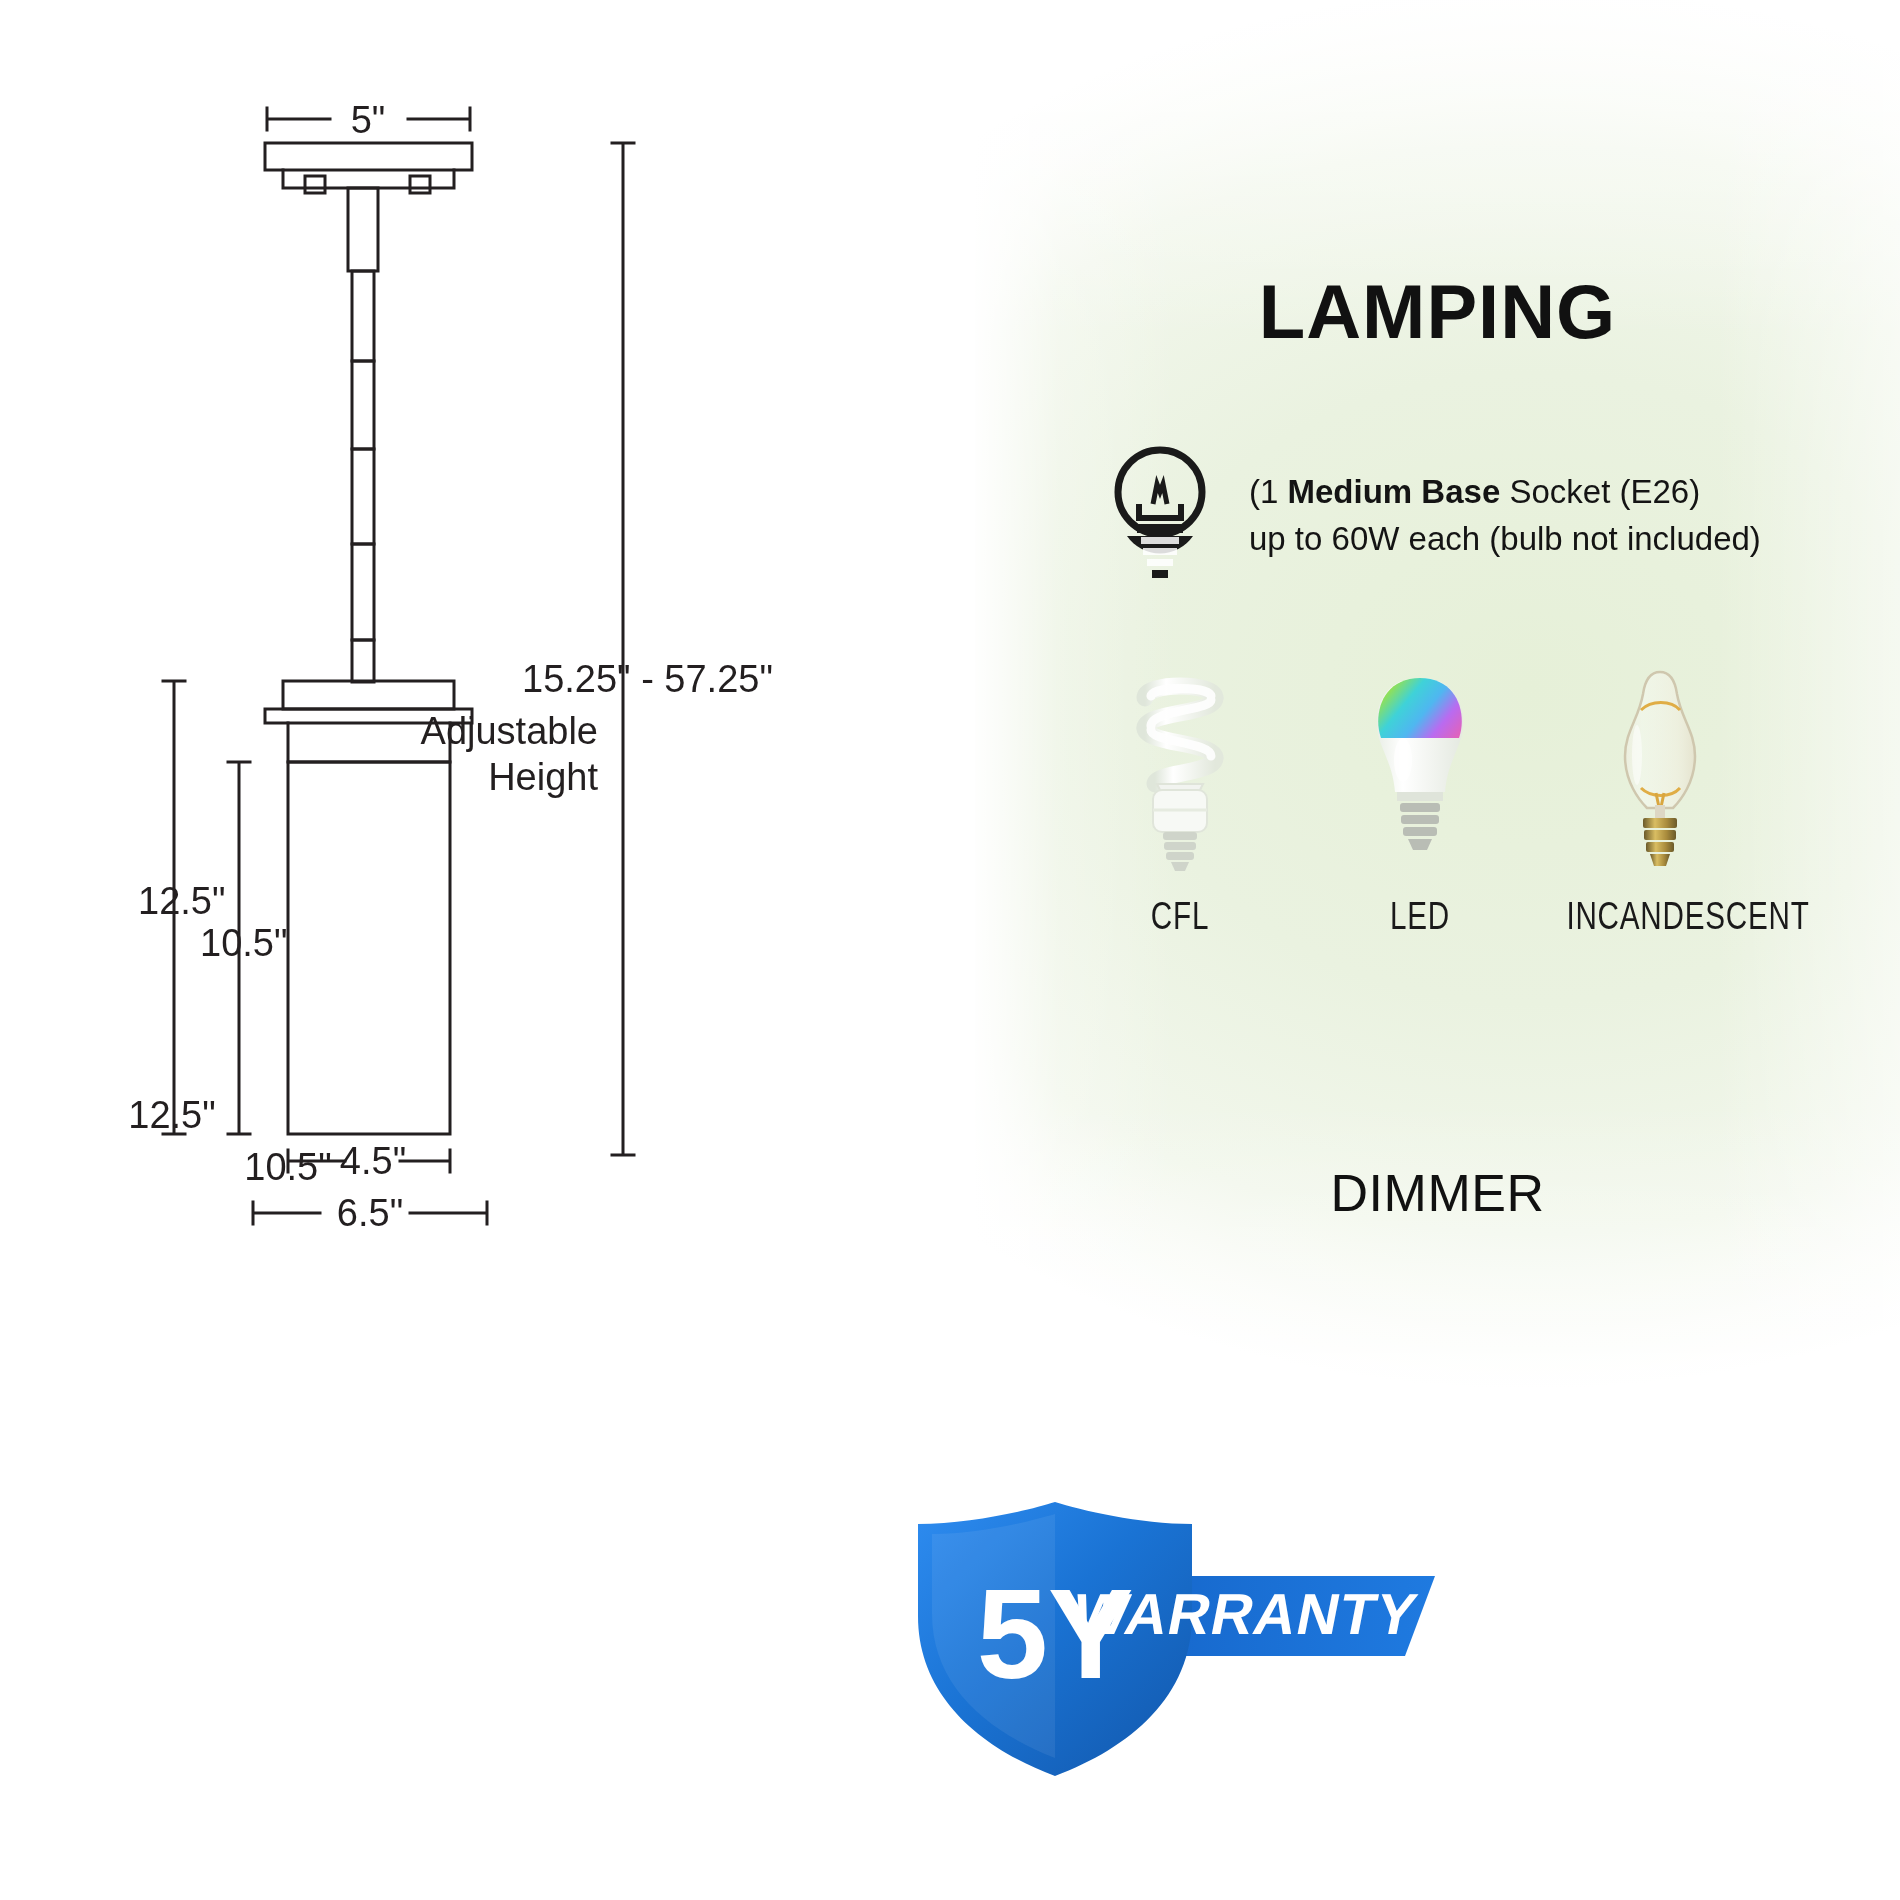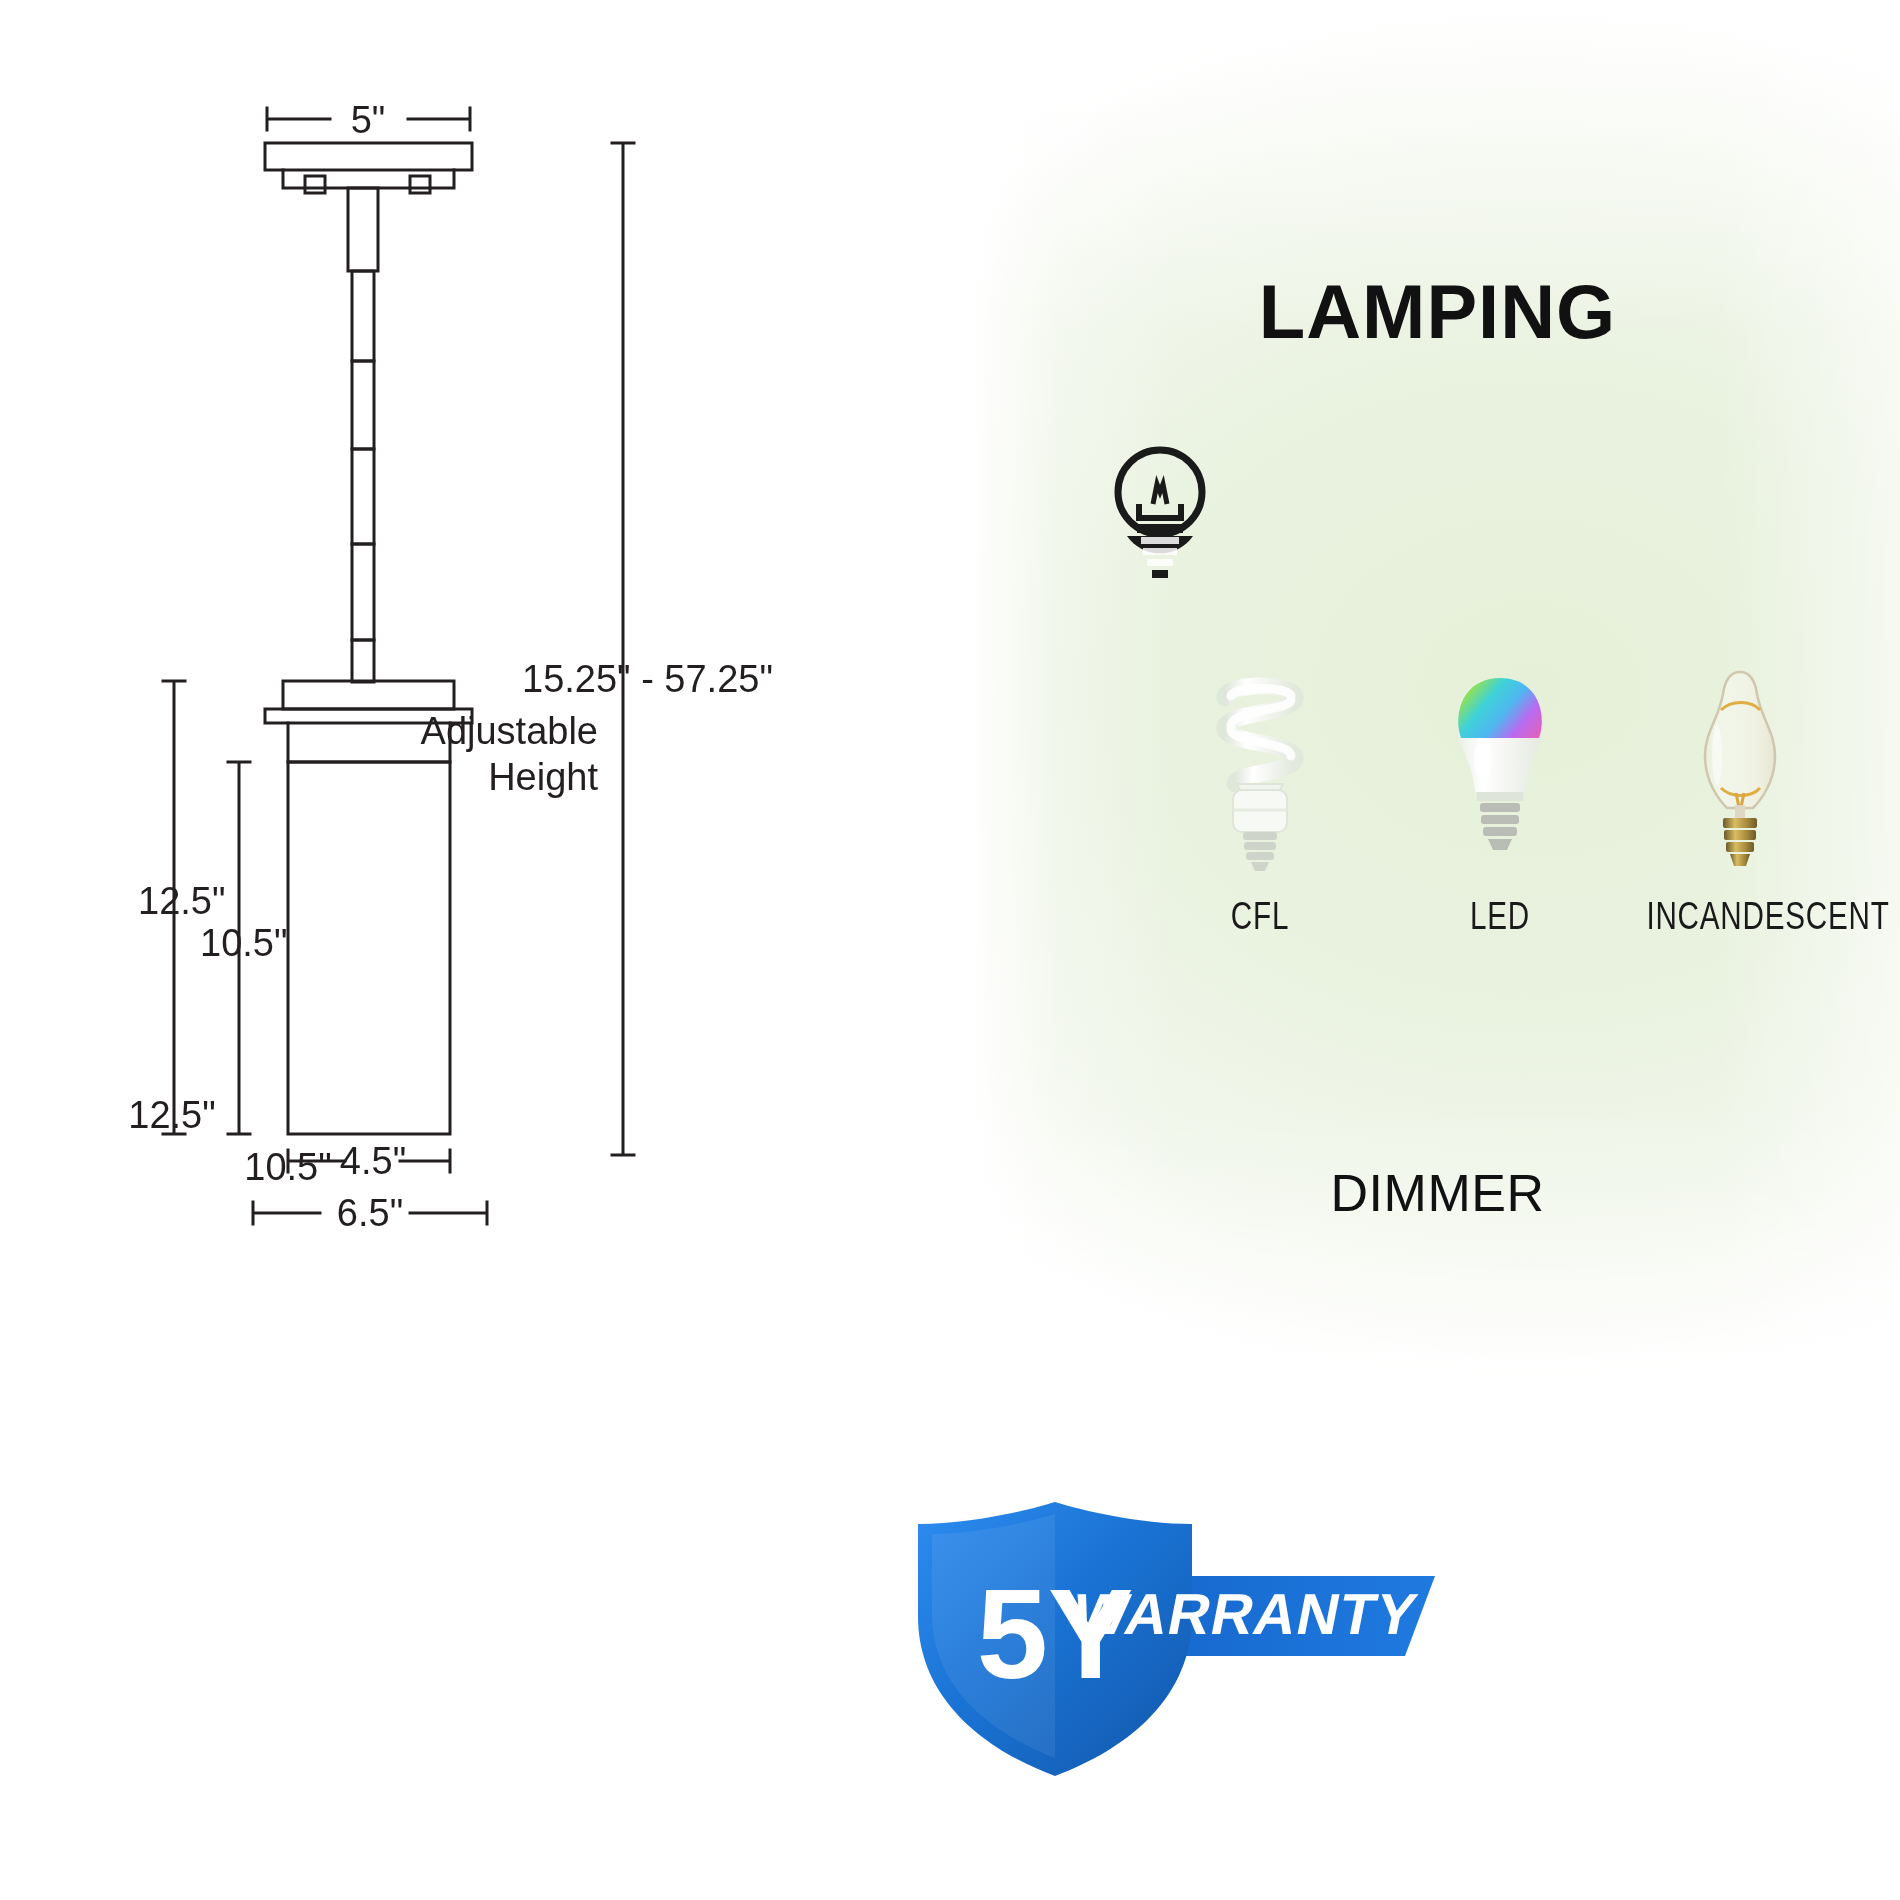--- a/index.html
+++ b/index.html
@@ -49,21 +49,21 @@
     position:absolute;left:1095px;top:440px;z-index:5;
     display:flex;align-items:center;gap:24px;
   }
   .socket-icon{width:130px;height:150px;flex:0 0 auto;}
   .socket-text{font-size:33px;line-height:47px;color:#141414;white-space:nowrap;}
   .socket-text b{font-weight:bold;}
 
   
   .bulb-row{
     position:absolute;left:1060px;top:660px;width:800px;z-index:5;
-    display:flex;justify-content:flex-end;align-items:flex-end;
+    display:flex;justify-content:flex-start;align-items:flex-end;
   }
   .bulb-cell{width:240px;text-align:center;}
   .bulb-art{height:215px;display:flex;align-items:flex-end;justify-content:center;}
   .bulb-label{
     margin-top:20px;font-size:38px;color:#1a1a1a;
     font-family:"Liberation Sans Narrow","Liberation Sans",sans-serif;
     transform:scaleX(0.78);letter-spacing:1px;
   }
 
   
@@ -149,20 +149,26 @@
         <path d="M44 64 L44 78 L86 78 L86 64" fill="none" stroke="#1a1a1a" stroke-width="6"></path>
         <path d="M58 64 L62 44 L65 52 L68 44 L72 64" fill="none" stroke="#1a1a1a" stroke-width="5"></path>
         <path d="M32 96 A 40 40 0 0 0 98 96 Z" fill="#1a1a1a"></path>
         <rect x="42" y="84" width="46" height="9" fill="#1a1a1a"></rect>
         <rect x="46" y="97" width="38" height="7" fill="#ffffff" opacity="0.85"></rect>
         <rect x="48" y="108" width="34" height="7" fill="#ffffff" opacity="0.85"></rect>
         <rect x="52" y="119" width="26" height="7" fill="#ffffff" opacity="0.85"></rect>
         <rect x="57" y="130" width="16" height="8" fill="#1a1a1a"></rect>
       </svg>
     </div>
+    <div class="socket-text">
+      <div>
+        <span>(1 </span><b>Medium Base</b><span> Socket (E26)</span>
+      </div>
+      <div>up to 60W each (bulb not included)</div>
+    </div>
   </div>
 
   <div class="bulb-row">
 
     <div class="bulb-cell">
       <div class="bulb-art">
         <svg viewBox="0 0 130 215" width="130" height="215">
           <defs>
             <linearGradient id="gcfl" x1="0" y1="0" x2="1" y2="0">
               <stop offset="0%" stop-color="#dfe6da"></stop>

